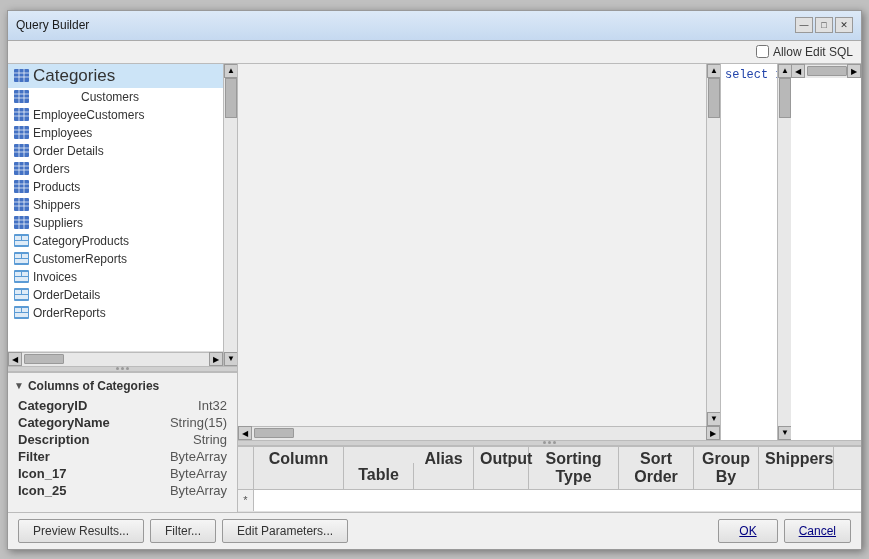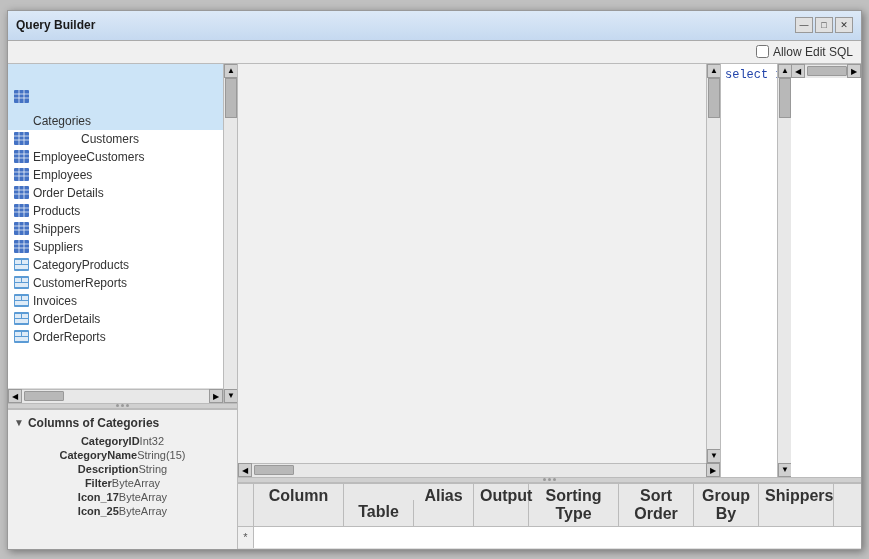--- a/index.html
+++ b/index.html
@@ -26,21 +26,21 @@
       background: linear-gradient(to bottom, #dce9f7, #c5d9f0);
       padding: 6px 8px;
       display: flex;
       align-items: center;
       justify-content: space-between;
       border-bottom: 1px solid #aaa;
       height: 30px;
     }
     .title-bar-title {
       font-size: 12px;
-      font-weight: bold;
+      font-weight: normal;
       color: #1a1a1a;
     }
     .title-bar-controls {
       display: flex;
       gap: 2px;
     }
     .title-btn {
       width: 18px;
       height: 16px;
       background: #e1e1e1;
@@ -125,23 +125,23 @@
       font-weight: bold;
       color: #333;
       margin-bottom: 4px;
     }
     .collapse-arrow {
       font-size: 10px;
       color: #555;
     }
     .column-row {
       display: flex;
-      justify-content: center;
+      justify-content: space-between;
       padding: 1px 4px;
-      font-size: 11px;
+      font-size: 13px;
     }
     .column-name { color: #333; font-weight: 600; }
     .column-type { color: #555; }
 
     
     .center-panel {
       flex: 1;
       display: flex;
       flex-direction: column;
       border-right: 1px solid #bbb;
@@ -406,21 +406,21 @@
             <div class="tables-list" id="tables-list">
 
             <div class="table-item selected">
                   <span style="display: inline-block; width: 15px; height: 13px; flex-shrink: 0;"><svg width="15" height="13" viewBox="0 0 15 13" xmlns="http://www.w3.org/2000/svg">
       <rect width="15" height="13" fill="#4472C4" rx="1"></rect>
       <line x1="0" y1="4" x2="15" y2="4" stroke="white" stroke-width="0.7"></line>
       <line x1="0" y1="8" x2="15" y2="8" stroke="white" stroke-width="0.7"></line>
       <line x1="5" y1="0" x2="5" y2="13" stroke="white" stroke-width="0.7"></line>
       <line x1="10" y1="0" x2="10" y2="13" stroke="white" stroke-width="0.7"></line>
     </svg></span>
-                  <span style="font-size: 12px; margin-top: 48px;">Categories</span>
+                  <span style="font-size: 17px;">Categories</span>
                 </div>
                 <div class="table-item">
                   <span style="display: inline-block; width: 15px; height: 13px; flex-shrink: 0;"><svg width="15" height="13" viewBox="0 0 15 13" xmlns="http://www.w3.org/2000/svg">
       <rect width="15" height="13" fill="#4472C4" rx="1"></rect>
       <line x1="0" y1="4" x2="15" y2="4" stroke="white" stroke-width="0.7"></line>
       <line x1="0" y1="8" x2="15" y2="8" stroke="white" stroke-width="0.7"></line>
       <line x1="5" y1="0" x2="5" y2="13" stroke="white" stroke-width="0.7"></line>
       <line x1="10" y1="0" x2="10" y2="13" stroke="white" stroke-width="0.7"></line>
     </svg></span>
                   <span style="font-size: 12px; margin-left: 48px;">Customers</span>
@@ -447,20 +447,30 @@
                 </div>
                 <div class="table-item">
                   <span style="display: inline-block; width: 15px; height: 13px; flex-shrink: 0;"><svg width="15" height="13" viewBox="0 0 15 13" xmlns="http://www.w3.org/2000/svg">
       <rect width="15" height="13" fill="#4472C4" rx="1"></rect>
       <line x1="0" y1="4" x2="15" y2="4" stroke="white" stroke-width="0.7"></line>
       <line x1="0" y1="8" x2="15" y2="8" stroke="white" stroke-width="0.7"></line>
       <line x1="5" y1="0" x2="5" y2="13" stroke="white" stroke-width="0.7"></line>
       <line x1="10" y1="0" x2="10" y2="13" stroke="white" stroke-width="0.7"></line>
     </svg></span>
                   <span style="font-size: 12px;">Order Details</span>
+                </div>
+                <div class="table-item">
+                  <span style="display: inline-block; width: 15px; height: 13px; flex-shrink: 0;"><svg width="15" height="13" viewBox="0 0 15 13" xmlns="http://www.w3.org/2000/svg">
+      <rect width="15" height="13" fill="#4472C4" rx="1"></rect>
+      <line x1="0" y1="4" x2="15" y2="4" stroke="white" stroke-width="0.7"></line>
+      <line x1="0" y1="8" x2="15" y2="8" stroke="white" stroke-width="0.7"></line>
+      <line x1="5" y1="0" x2="5" y2="13" stroke="white" stroke-width="0.7"></line>
+      <line x1="10" y1="0" x2="10" y2="13" stroke="white" stroke-width="0.7"></line>
+    </svg></span>
+                  <span style="font-size: 12px;">Orders</span>
                 </div>
                 <div class="table-item">
                   <span style="display: inline-block; width: 15px; height: 13px; flex-shrink: 0;"><svg width="15" height="13" viewBox="0 0 15 13" xmlns="http://www.w3.org/2000/svg">
       <rect width="15" height="13" fill="#4472C4" rx="1"></rect>
       <line x1="0" y1="4" x2="15" y2="4" stroke="white" stroke-width="0.7"></line>
       <line x1="0" y1="8" x2="15" y2="8" stroke="white" stroke-width="0.7"></line>
       <line x1="5" y1="0" x2="5" y2="13" stroke="white" stroke-width="0.7"></line>
       <line x1="10" y1="0" x2="10" y2="13" stroke="white" stroke-width="0.7"></line>
     </svg></span>
                   <span style="font-size: 12px; text-align: right;">Products</span>
@@ -674,14 +684,22 @@
           <div id="grid-body">
             <div class="grid-row">
               <div class="row-indicator">*</div>
               <div style="flex:1;"></div>
             </div>
           </div>
         </div>
       </div>
     </div>
 
+    <div class="bottom-bar">
+      <button class="btn">Preview Results...</button>
+      <button class="btn">Filter...</button>
+      <button class="btn">Edit Parameters...</button>
+      <div style="flex:1;"></div>
+      <button class="btn btn-ok">OK</button>
+      <button class="btn btn-cancel">Cancel</button>
+    </div>
   </div>
 </div>
 
 </body></html>

